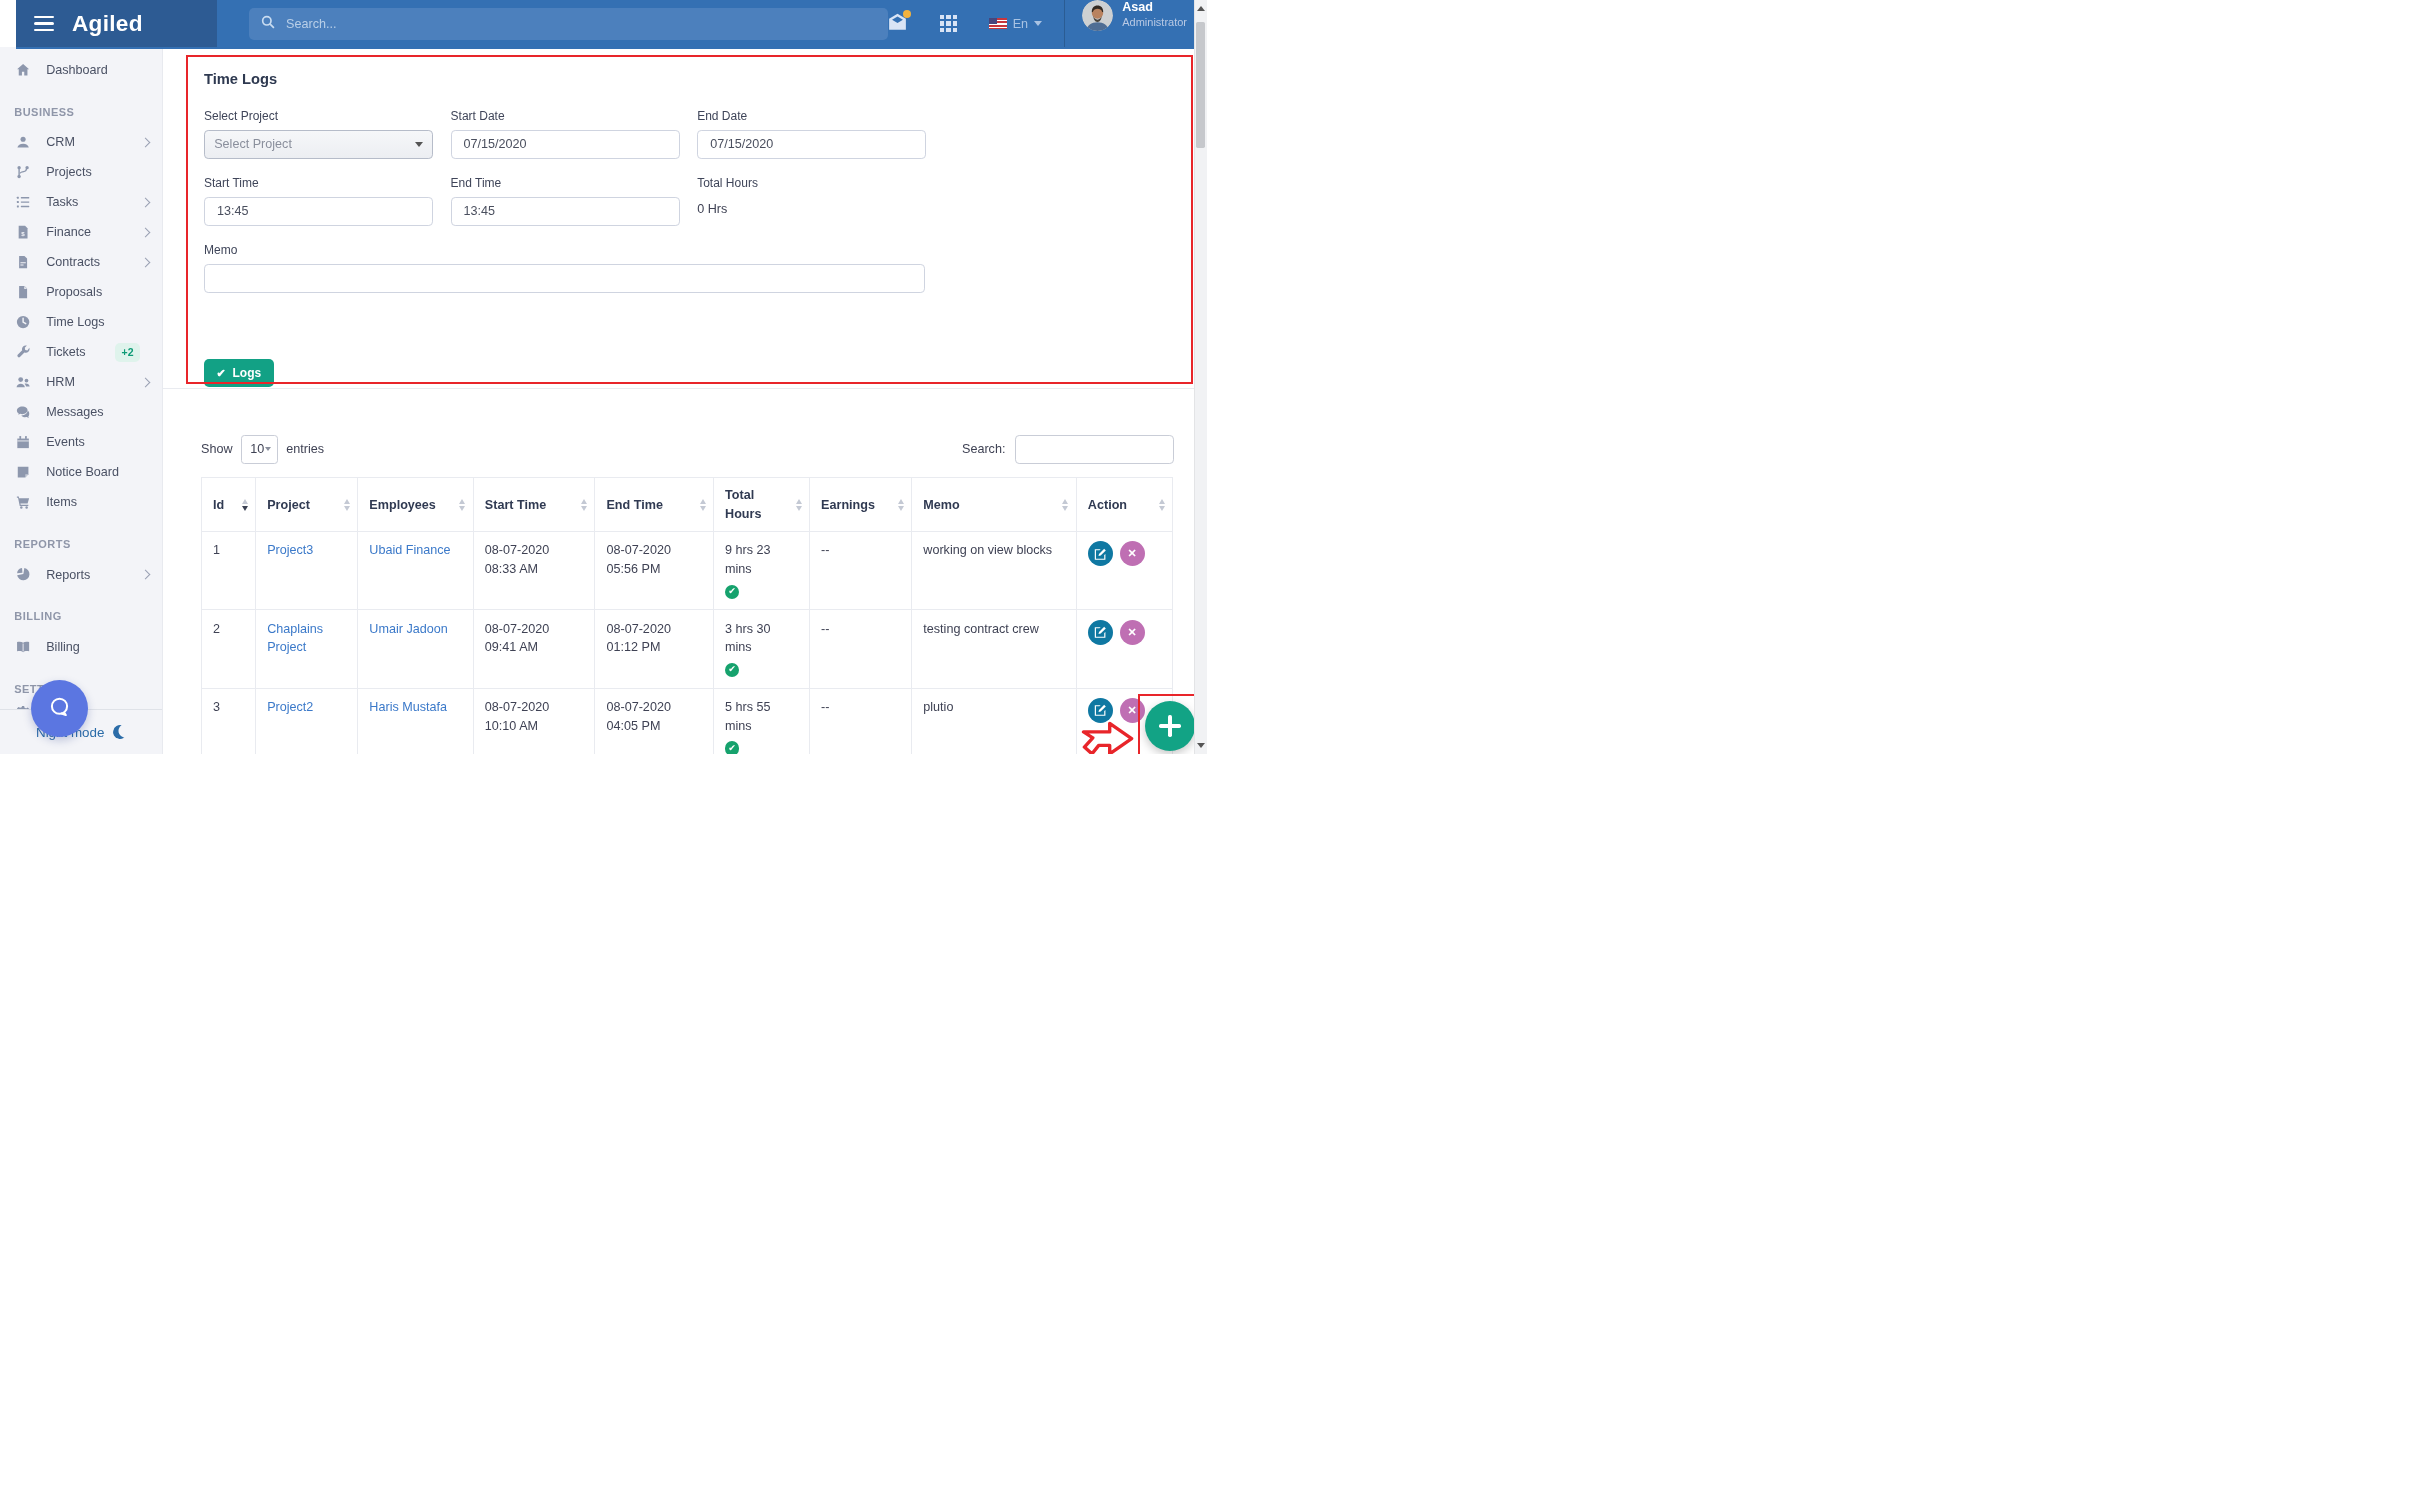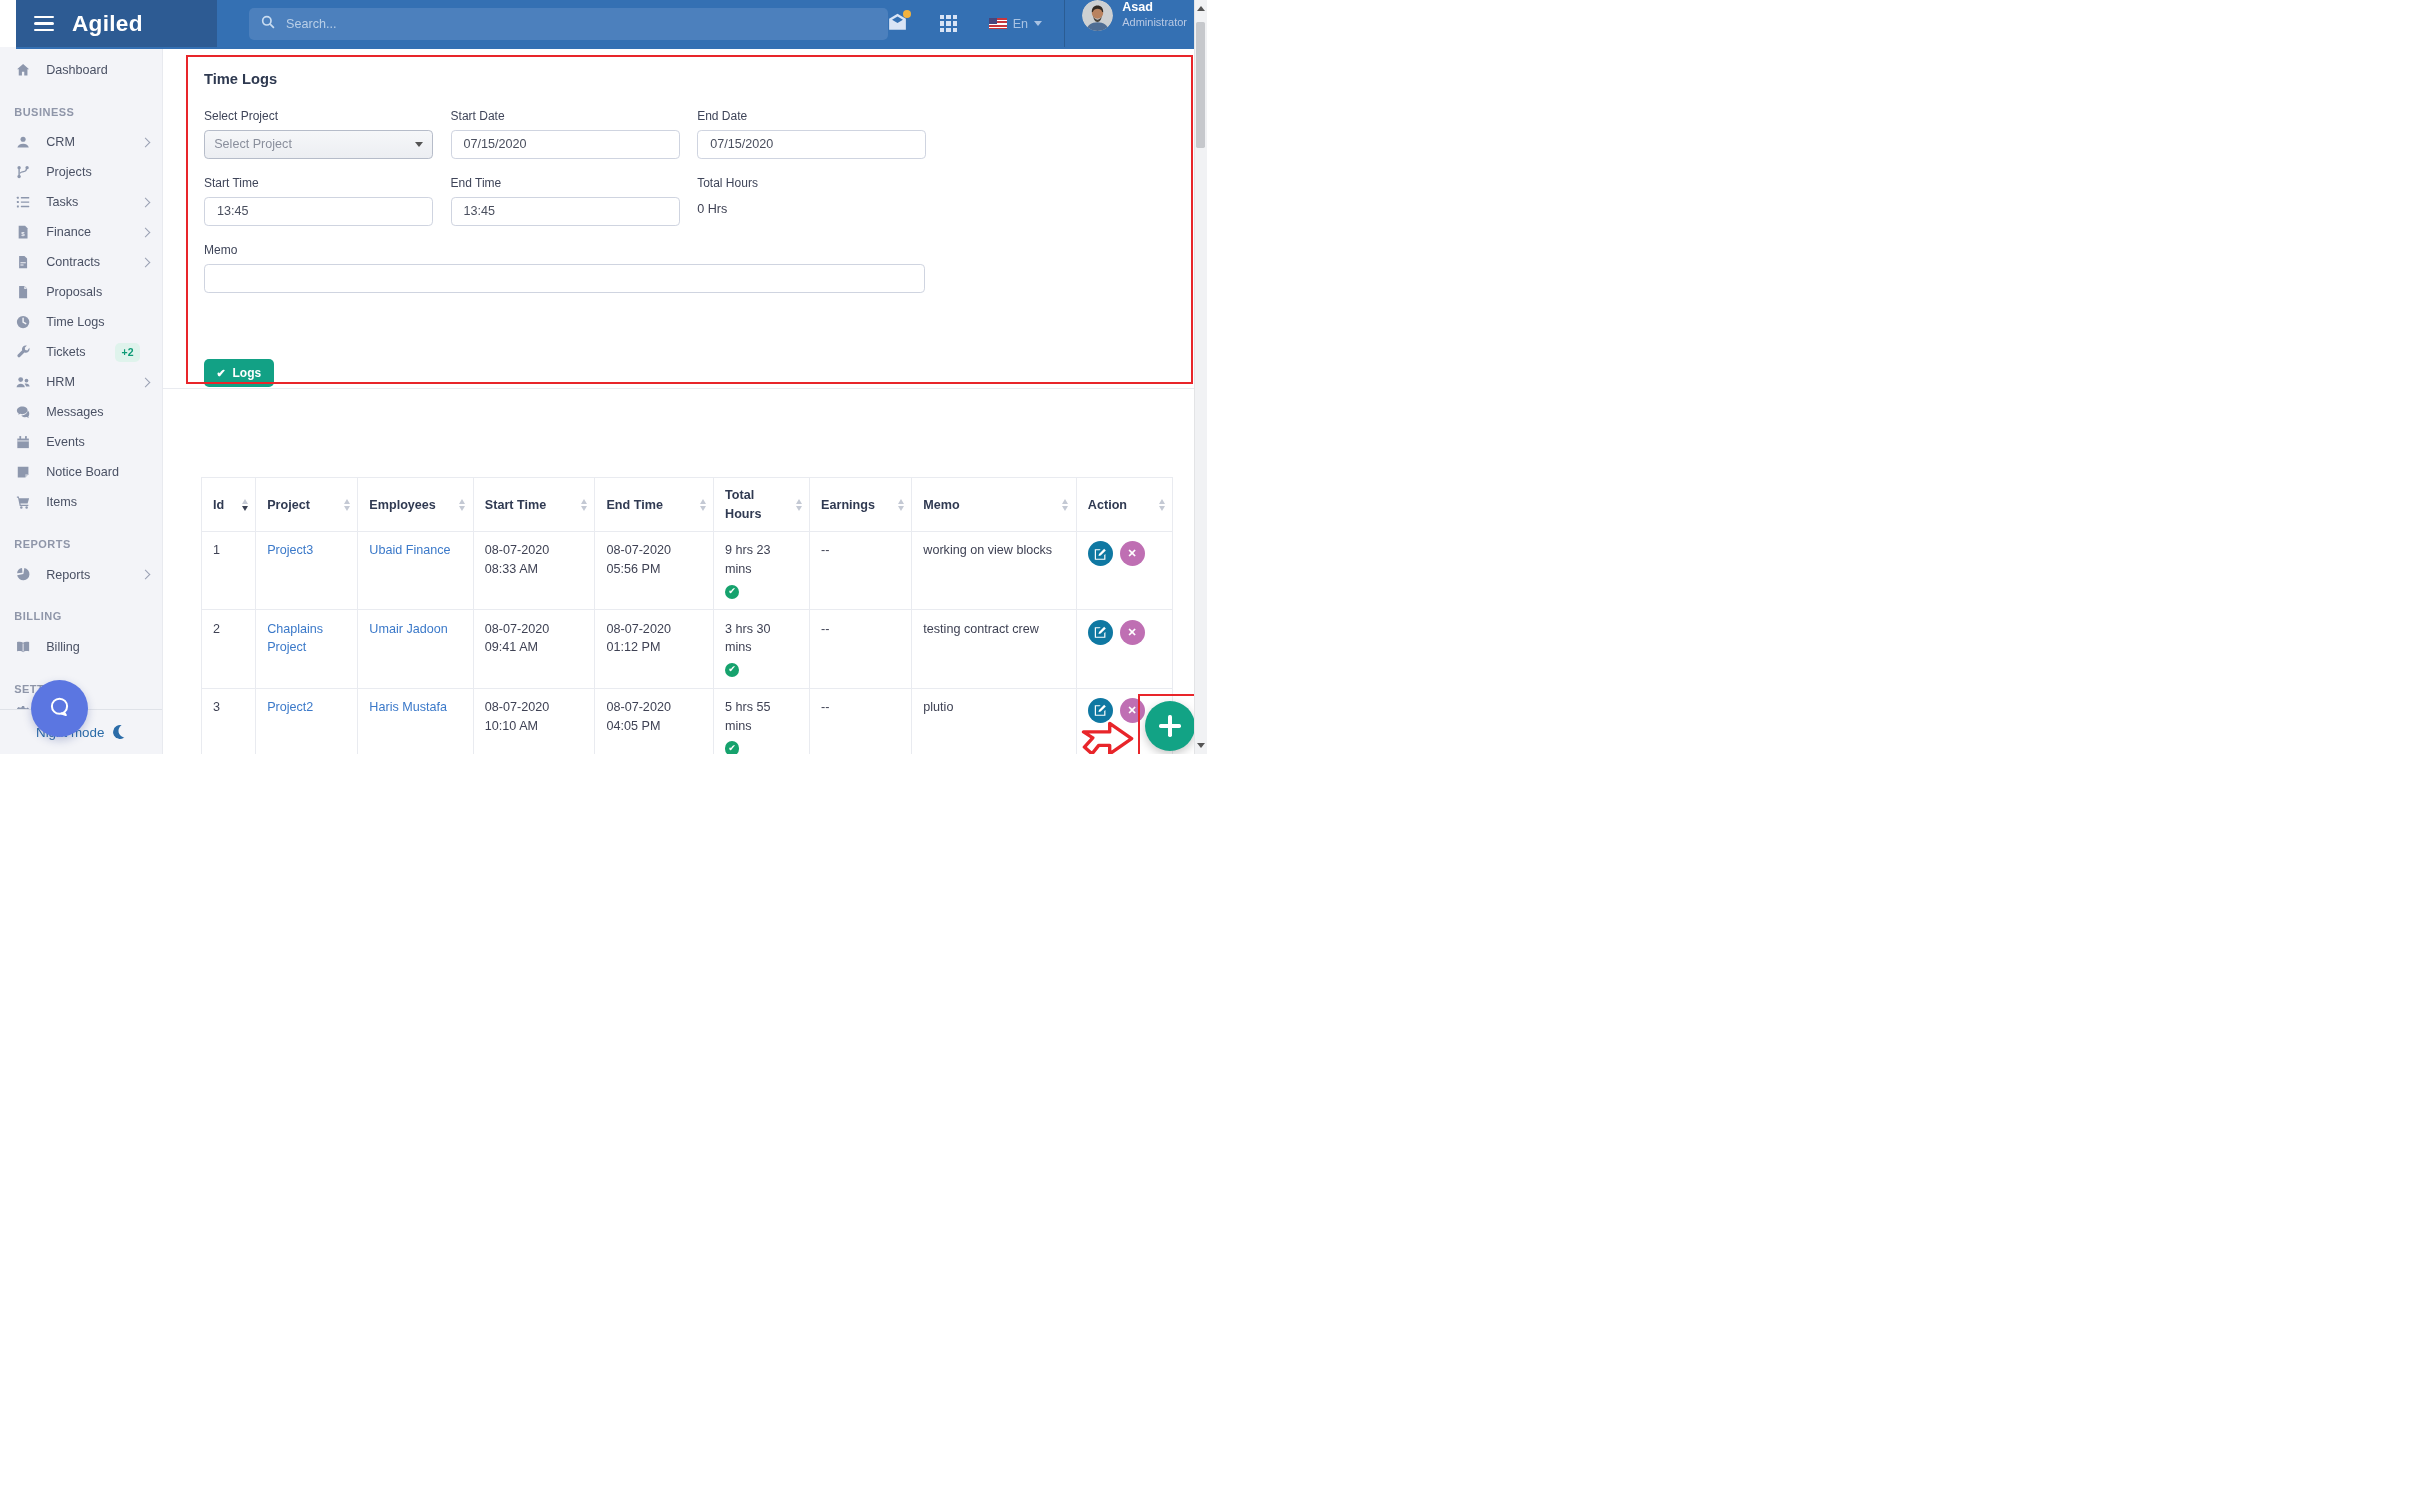--- a/index.html
+++ b/index.html
@@ -481,20 +481,34 @@
 
     <button class="save-btn">
       <span class="save-check">✔</span>
       <span>Logs</span>
     </button>
   </div>
 
   <div class="red-box-form"></div>
   <div class="section-divider"></div>
 
+  <div class="controls">
+    <div class="show-group">
+      <span>Show</span>
+      <span class="len-select">
+        <span>10</span>
+        <span class="sel-caret"></span>
+      </span>
+      <span>entries</span>
+    </div>
+    <div class="search-group">
+      <span>Search:</span>
+      <input class="search-small" value="" style="">
+    </div>
+  </div>
 
   <table class="logs-table">
     <colgroup>
       <col style="width:53px">
         <col style="width:100px">
         <col style="width:113px">
         <col style="width:119px">
       <col style="width:116px">
         <col style="width:94px">
         <col style="width:100px">

